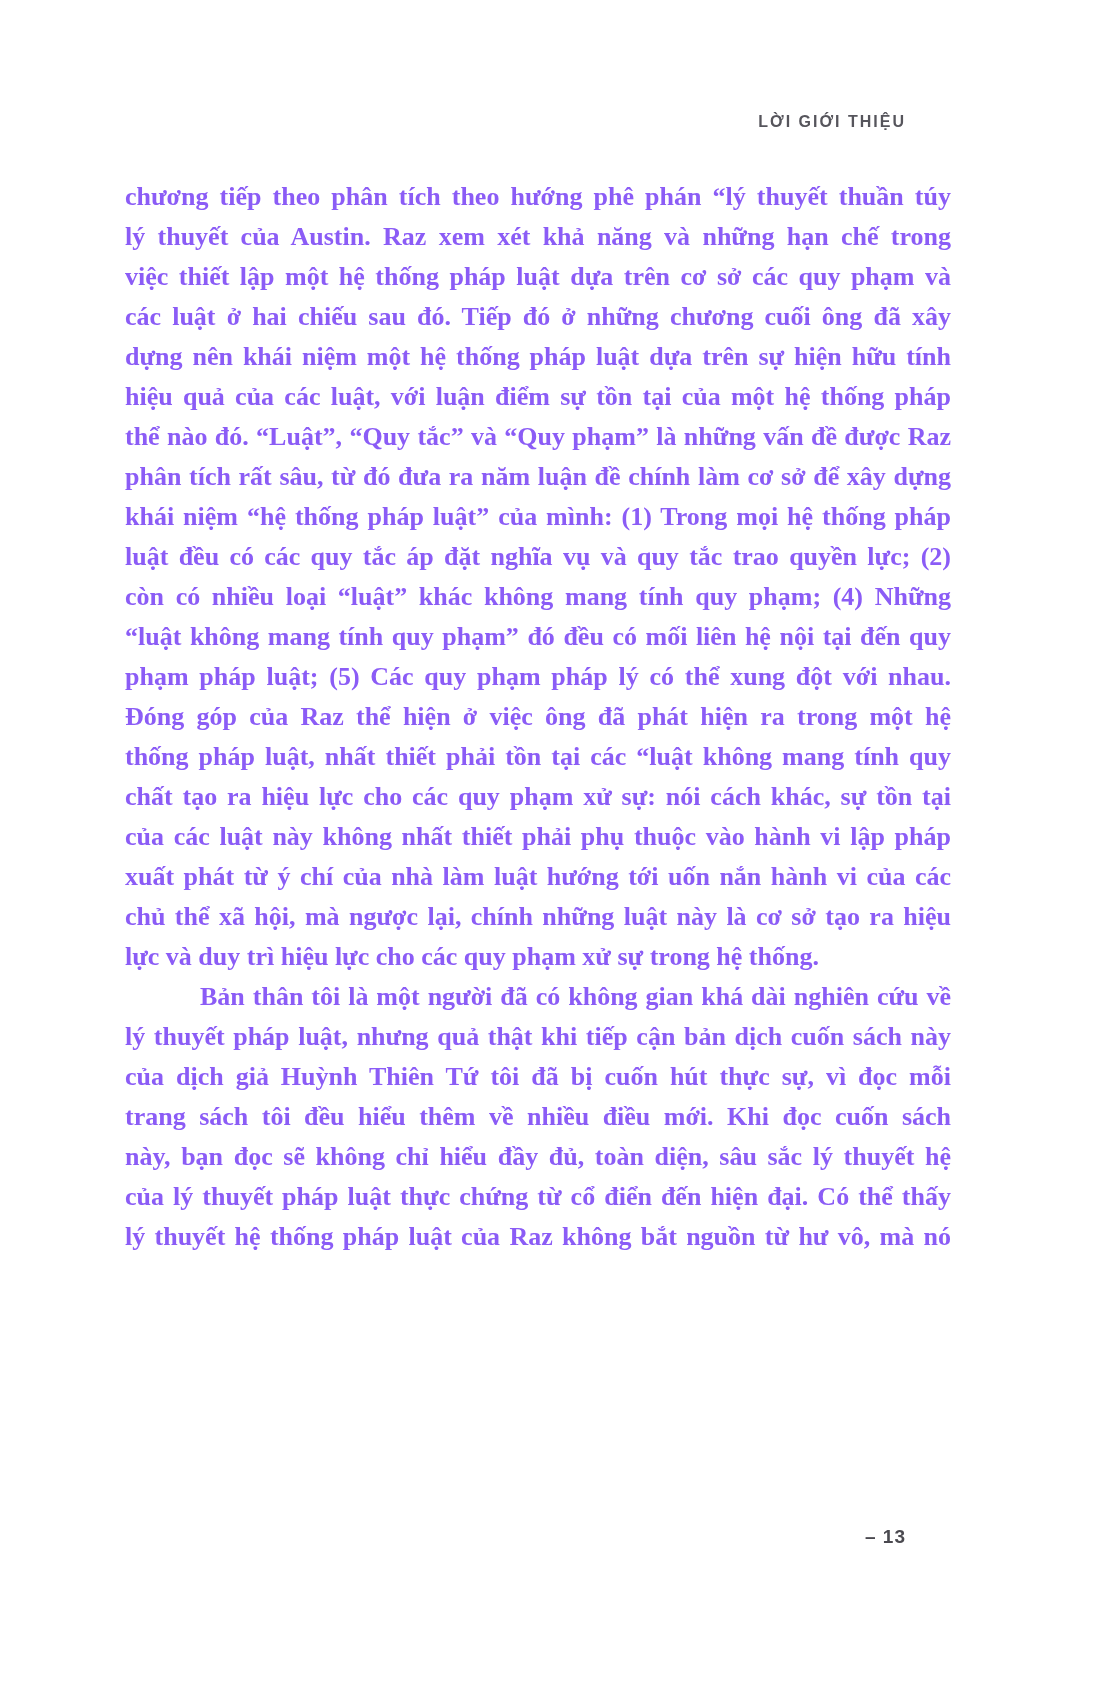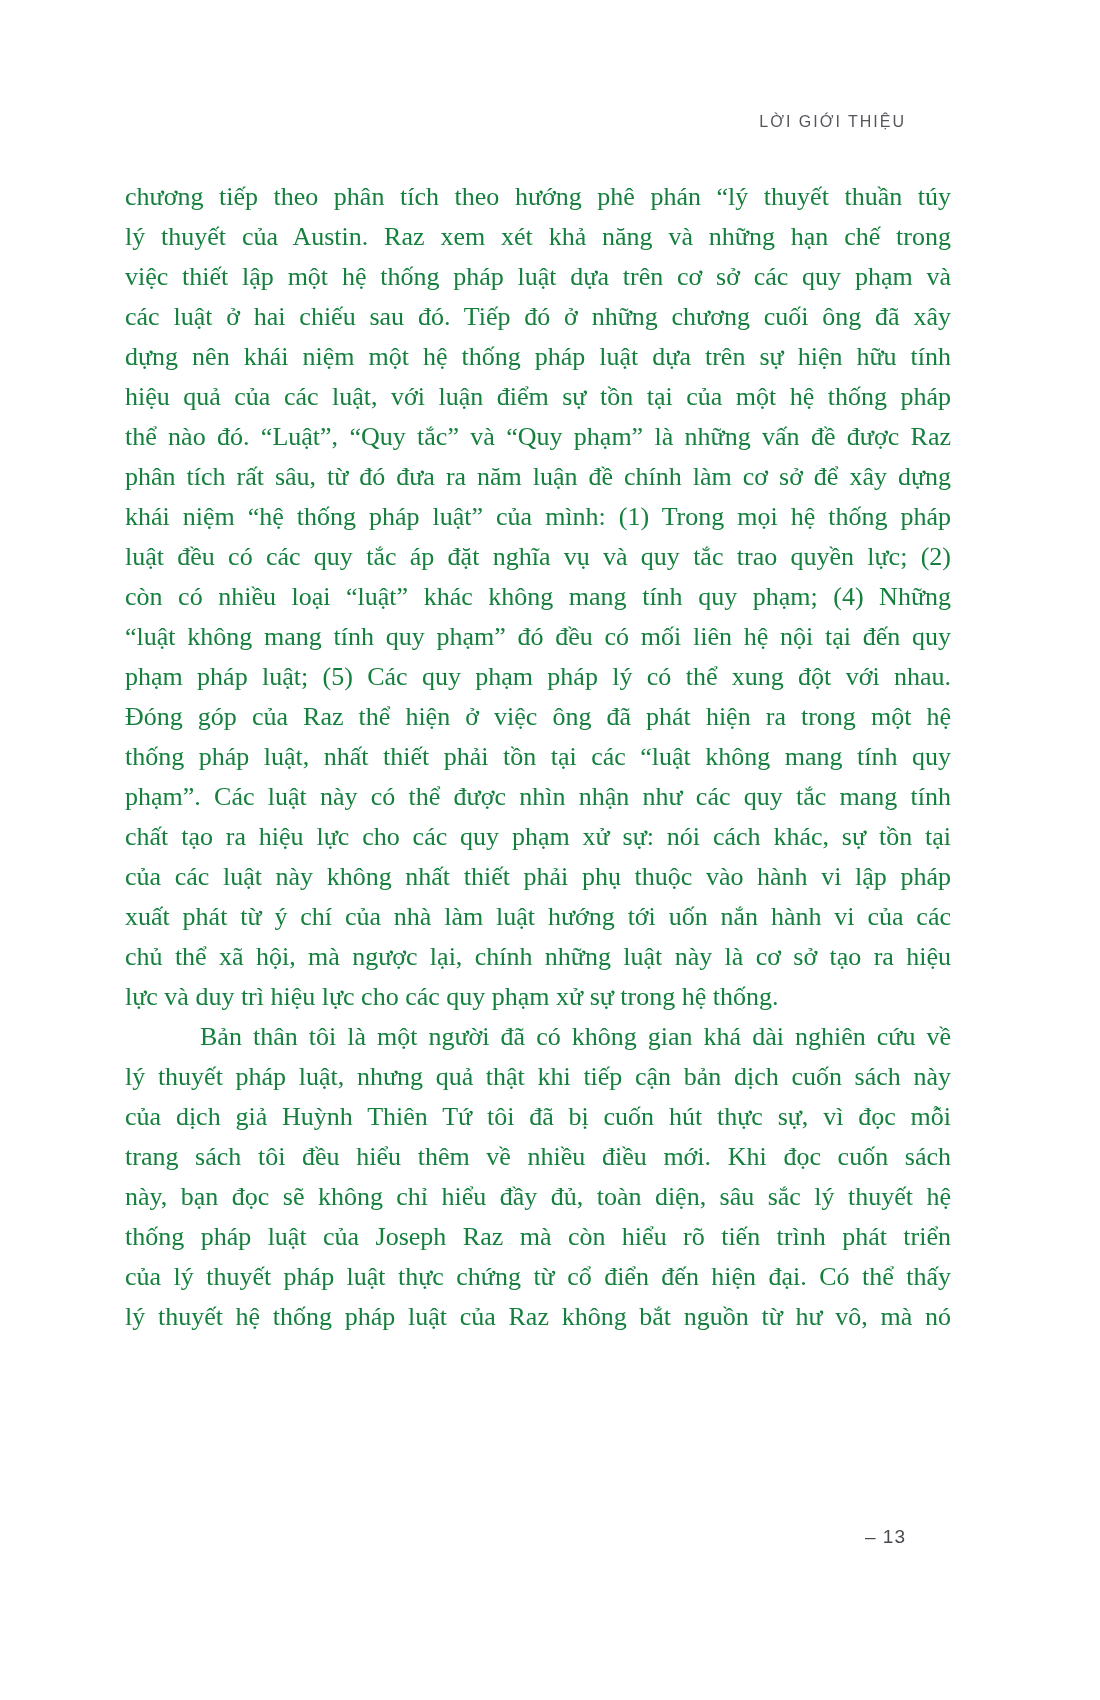--- a/index.html
+++ b/index.html
@@ -7,40 +7,41 @@
     padding: 0;
     background: #ffffff;
   }
   .page {
     position: relative;
     width: 1056px;
     height: 1700px;
     background: #ffffff;
     overflow: hidden;
     font-kerning: normal;
+    font-weight: bold;
   }
   .running-header {
     position: absolute;
     top: 112px;
     right: 150px;
     font-family: "Liberation Sans", "DejaVu Sans", sans-serif;
     font-size: 16px;
     line-height: 19px;
     letter-spacing: 2px;
     color: #56555c;
     white-space: nowrap;
   }
   .text-block {
     position: absolute;
     left: 125px;
     top: 177px;
     width: 826px;
     font-family: "Liberation Serif", "DejaVu Serif", serif;
     font-size: 26px;
-    color: #15803d;
+    color: #8b5cf6;
   }
   .para { margin: 0; padding: 0; }
   .line {
     height: 40px;
     line-height: 40px;
     text-align: justify;
     text-align-last: justify;
     white-space: normal;
     overflow: visible;
   }
@@ -78,33 +79,31 @@
         <div class="line">hiệu quả của các luật, với luận điểm sự tồn tại của một hệ thống pháp</div>
         <div class="line">thể nào đó. “Luật”, “Quy tắc” và “Quy phạm” là những vấn đề được Raz</div>
         <div class="line">phân tích rất sâu, từ đó đưa ra năm luận đề chính làm cơ sở để xây dựng</div>
         <div class="line">khái niệm “hệ thống pháp luật” của mình: (1) Trong mọi hệ thống pháp</div>
         <div class="line">luật đều có các quy tắc áp đặt nghĩa vụ và quy tắc trao quyền lực; (2)</div>
         <div class="line">còn có nhiều loại “luật” khác không mang tính quy phạm; (4) Những</div>
         <div class="line">“luật không mang tính quy phạm” đó đều có mối liên hệ nội tại đến quy</div>
         <div class="line">phạm pháp luật; (5) Các quy phạm pháp lý có thể xung đột với nhau.</div>
         <div class="line">Đóng góp của Raz thể hiện ở việc ông đã phát hiện ra trong một hệ</div>
         <div class="line">thống pháp luật, nhất thiết phải tồn tại các “luật không mang tính quy</div>
-        <div class="line">phạm”. Các luật này có thể được nhìn nhận như các quy tắc mang tính</div>
         <div class="line">chất tạo ra hiệu lực cho các quy phạm xử sự: nói cách khác, sự tồn tại</div>
         <div class="line">của các luật này không nhất thiết phải phụ thuộc vào hành vi lập pháp</div>
         <div class="line">xuất phát từ ý chí của nhà làm luật hướng tới uốn nắn hành vi của các</div>
         <div class="line">chủ thể xã hội, mà ngược lại, chính những luật này là cơ sở tạo ra hiệu</div>
         <div class="line no-justify">lực và duy trì hiệu lực cho các quy phạm xử sự trong hệ thống.</div>
       </div>
       <div class="para">
         <div class="line first-indent">Bản thân tôi là một người đã có không gian khá dài nghiên cứu về</div>
         <div class="line">lý thuyết pháp luật, nhưng quả thật khi tiếp cận bản dịch cuốn sách này</div>
         <div class="line">của dịch giả Huỳnh Thiên Tứ tôi đã bị cuốn hút thực sự, vì đọc mỗi</div>
         <div class="line">trang sách tôi đều hiểu thêm về nhiều điều mới. Khi đọc cuốn sách</div>
         <div class="line">này, bạn đọc sẽ không chỉ hiểu đầy đủ, toàn diện, sâu sắc lý thuyết hệ</div>
-        <div class="line">thống pháp luật của Joseph Raz mà còn hiểu rõ tiến trình phát triển</div>
         <div class="line">của lý thuyết pháp luật thực chứng từ cổ điển đến hiện đại. Có thể thấy</div>
         <div class="line">lý thuyết hệ thống pháp luật của Raz không bắt nguồn từ hư vô, mà nó</div>
       </div>
     </div>
 
   <div class="page-number">– 13</div>
 </div>
 
 </body></html>

